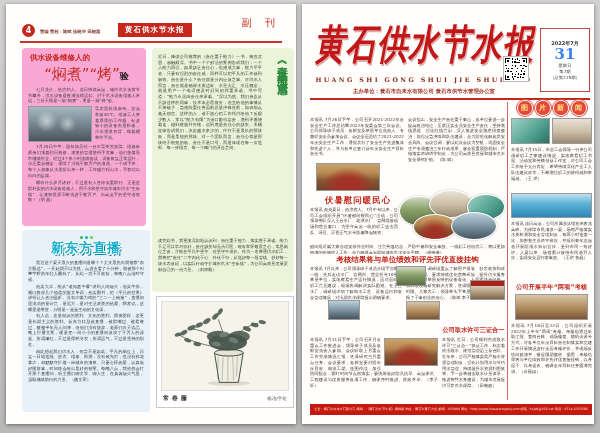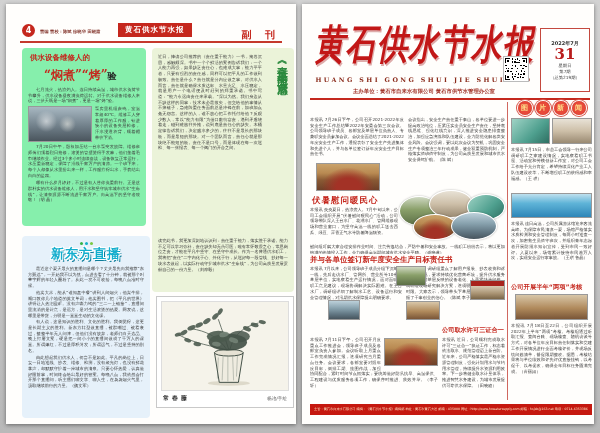--- a/index.html
+++ b/index.html
@@ -10,30 +10,30 @@
   .page-left{left:6px;width:290px}
   .page-right{left:302px;width:292px}
   .abs{position:absolute}
   .t4{font-size:4.2px;line-height:1.36;color:#3a3a3a;text-align:justify;overflow:hidden}
   
   .pagenum{left:16px;top:20px;width:13px;height:13px;border-radius:50%;background:#c5271d;color:#fff;
     font-size:8px;font-weight:bold;display:flex;align-items:center;justify-content:center}
   .editors{left:34px;top:25px;font-size:4.3px;color:#8a4038;font-weight:bold}
   .paper-badge{left:112px;top:19px;background:#c5271d;color:#fff;font-size:7.5px;font-weight:bold;
     padding:2px 7px;font-family:"DejaVu Serif",serif;letter-spacing:1px}
-  .section-label{right:16px;top:24px;color:#c5271d;font-size:10px;font-weight:bold;letter-spacing:5px;
+  .section-label{right:16px;top:12px;color:#c5271d;font-size:10px;font-weight:normal;letter-spacing:5px;
     font-family:"DejaVu Serif",serif}
   .lp-rule{left:14px;top:37px;width:262px;height:1.5px;background:#c5392d}
   .panel{position:absolute;border-radius:4px;overflow:hidden;padding:5px 6px}
-  .panel-pink{left:16px;top:44px;width:124px;height:178px;background:#86efac}
-  .panel-blue{left:16px;top:232px;width:128px;height:182px;background:#e6f1fa}
+  .panel-pink{left:16px;top:44px;width:124px;height:178px;background:#f9a8d4}
+  .panel-blue{left:16px;top:226px;width:128px;height:182px;background:#e6f1fa}
   .panel-green{left:146px;top:44px;width:142px;height:244px;background:#ebf3d9;padding:0}
   .mk-t1{font-size:7.5px;font-weight:bold;color:#c5271d;margin-left:2px}
   .mk-t2{margin:1px 0 3px 16px}
-  .mk-t2 .big{font-size:12px;font-weight:bold;color:#c5271d;font-family:"DejaVu Serif",serif}
+  .mk-t2 .big{font-size:15px;font-weight:normal;color:#c5271d;font-family:"DejaVu Serif",serif}
   .mk-t2 .suf{font-size:9px;font-weight:bold;color:#222}
   .mk-row{display:flex;gap:3px;margin:2px 0}
   .photo{background:#888;border:0.5px solid #999;overflow:hidden}
   .ph-workers{width:64px;height:36px;flex:none;
     background:radial-gradient(circle at 28% 42%,rgba(255,255,255,.55),transparent 22%),
     radial-gradient(circle at 62% 50%,rgba(235,235,228,.6),transparent 20%),
     linear-gradient(180deg,#a8b8c2,#6d7c86 60%,#4a555d)}
   .xdf-orn{display:flex;justify-content:center;gap:2px;margin-top:1px}
   .xdf-orn i{width:3px;height:3px;border-radius:50%;background:#37b34a}
   .xdf-orn i:nth-child(2){background:#18b2c8}
@@ -55,26 +55,26 @@
   .mast-title{left:8px;top:14px;width:228px;text-align:center;font-size:31px;font-weight:bold;font-style:italic;
     color:#c21717;font-family:"DejaVu Serif",serif;letter-spacing:1px;transform:scale(.98,1.3);
     transform-origin:center top;text-shadow:1px 1px 0 rgba(160,20,20,.35)}
   .mast-pinyin{left:8px;top:72px;width:228px;text-align:center;font-size:6.3px;font-weight:bold;
     letter-spacing:2.4px;color:#8a2a1a;font-family:"DejaVu Serif",serif}
   .mast-org{left:8px;top:84px;width:228px;text-align:center;font-size:5.4px;font-weight:bold;color:#a2352a}
   .qr{left:201px;top:52px;width:26px;height:26px;background:#fff;border:0.5px solid #bbb;padding:1px}
   .datebox{left:238px;top:24px;width:50px;height:64px;border:1px solid #c4493f;background:#fff;
     display:flex;flex-direction:column;align-items:center;justify-content:center;gap:1px;padding:2px}
   .db-l1{font-size:5px;color:#333;font-weight:bold}
-  .db-day{font-size:15px;font-weight:bold;color:#b91c1c;font-family:"DejaVu Serif",serif;line-height:1}
+  .db-day{font-size:15px;font-weight:bold;color:#3b82f6;font-family:"DejaVu Serif",serif;line-height:1}
   .db-s{font-size:4.3px;color:#444}
   .rp-rule{left:8px;top:94px;width:280px;height:1.5px;background:#c4281d}
   .rp-vsep{left:205px;top:98px;width:1px;height:298px;background:#d0675f}
   .headline1{left:8px;top:99px;width:196px;text-align:center;font-size:6.6px;font-weight:bold;color:#c40f0f}
-  .red-title{font-weight:bold;color:#c5271d;text-align:left}
+  .red-title{font-weight:bold;color:#c5271d;text-align:center}
   .ph-meeting{background:radial-gradient(ellipse at 50% 88%,#a33226 0 26%,transparent 60%),
     linear-gradient(180deg,#caa36b,#b98a52 35%,#8a5a34 62%,#6e4028)}
   .ph-street{background:linear-gradient(180deg,#cfd8c2,#8aa06a 45%,#5c6f46)}
   .ph-class{background:linear-gradient(180deg,#a8231c 0 28%,#d8cbb4 28%,#a89272 70%,#7a6648)}
   .ph-group{background:linear-gradient(180deg,#bcd0da,#88a2ae 40%,#5f7480 75%,#47555e)}
   .ph-indoor{background:linear-gradient(180deg,#e8e2d6,#cdbfa8 50%,#9a8a72)}
   .ph-tank{background:linear-gradient(135deg,#9fd3c5,#4e9f8e 60%,#2f6f62)}
   .ph-pool{background:linear-gradient(180deg,#bfe0ee,#5fb4d8 40%,#2e86b8)}
   .ph-warm{background:linear-gradient(180deg,#d8c6a8,#b08a5c 55%,#7a5638)}
   .collage{left:97px;top:186px;width:106px;height:52px}
@@ -208,21 +208,21 @@
     <div class="abs t4" style="left:8px;top:203px;width:88px;height:36px">本报讯 炎炎夏日，热浪袭人。7月中旬以来，公司工会组织开展“伏暑慰问暖民心”活动，公司领导带队深入王台水厂、花湖水厂、管网维修现场和营业窗口，为坚守高温一线的职工送去西瓜、绿豆、藿香正气水等防暑降温物资。</div>
     <div class="abs t4" style="left:8px;top:240px;width:195px;height:10px">慰问组叮嘱大家合理安排作业时间、注意劳逸结合，严防中暑和安全事故。一线职工纷纷表示，将以更加饱满的热情投入工作，全力确保高温期间城市供水安全平稳。（谢晓琳）</div>
     <div class="abs collage">
       <div class="ov ph-street"></div>
       <div class="ov ph-indoor"></div>
       <div class="ov ph-tank"></div>
       <div class="ov ph-meeting"></div>
       <div class="ov ph-group"></div>
     </div>
 
-    <div class="abs red-title" style="left:8px;top:251px;width:195px;font-size:7.5px">并与各单位签订新年度安全生产目标责任书</div>
+    <div class="abs red-title" style="left:8px;top:251px;width:195px;font-size:7.5px">考核结果将与单位绩效和评先评优直接挂钩</div>
     <div class="abs t4" style="left:8px;top:262px;width:92px;height:56px">本报讯 7月以来，公司领导班子成员分组下沉基层一线，先后走访水厂、管网所、营业所等10余个基层单位，实地察看生产运行情况，面对面听取职工意见建议，现场协调解决实际困难。在王台水厂，调研组详细了解制水工艺、设备运行和安全管理情况，对汛期供水保障提出明确要求。</div>
     <div class="abs t4" style="left:104px;top:262px;width:99px;height:56px">在营业所，调研组重点了解用户报装、抄表收费和诉求办理情况，要求持续优化营商环境，提升供水服务质量。针对基层反映的设备老化、人手紧缺等问题，调研组现场研究解决方案，逐项明确责任部门和办理时限。大家表示，领导带头下基层、解难题，极大提振了干事创业的信心。（陈斌 李子轩）</div>
     <div class="abs photo ph-street" style="left:94px;top:262px;width:30px;height:20px"></div>
     <div class="abs photo ph-class" style="left:168px;top:276px;width:35px;height:20px"></div>
     <div class="abs photo ph-warm" style="left:104px;top:297px;width:34px;height:19px"></div>
     <div class="abs photo ph-group" style="left:26px;top:296px;width:32px;height:20px"></div>
 
     <div class="abs t4" style="left:8px;top:333px;width:128px;height:62px">
       <span class="photo ph-meeting" style="float:right;width:54px;height:28px;margin:1px 0 2px 3px;display:block"></span><span>本报讯 7月11日下午，公司召开月度重点工作推进会，领导班子成员及各部室负责人参加。会议听取上月重点工作完成情况汇报，逐项研究当月重点任务。会议要求，各部室要对照年度目标，倒排工期、挂图作战，加强协同配合，紧盯时间节点抓落实；要统筹做好防汛抗旱、高温保供、工程建设与优质服务各项工作，确保序时推进、质效并举。（李子轩）</span>
     </div>

